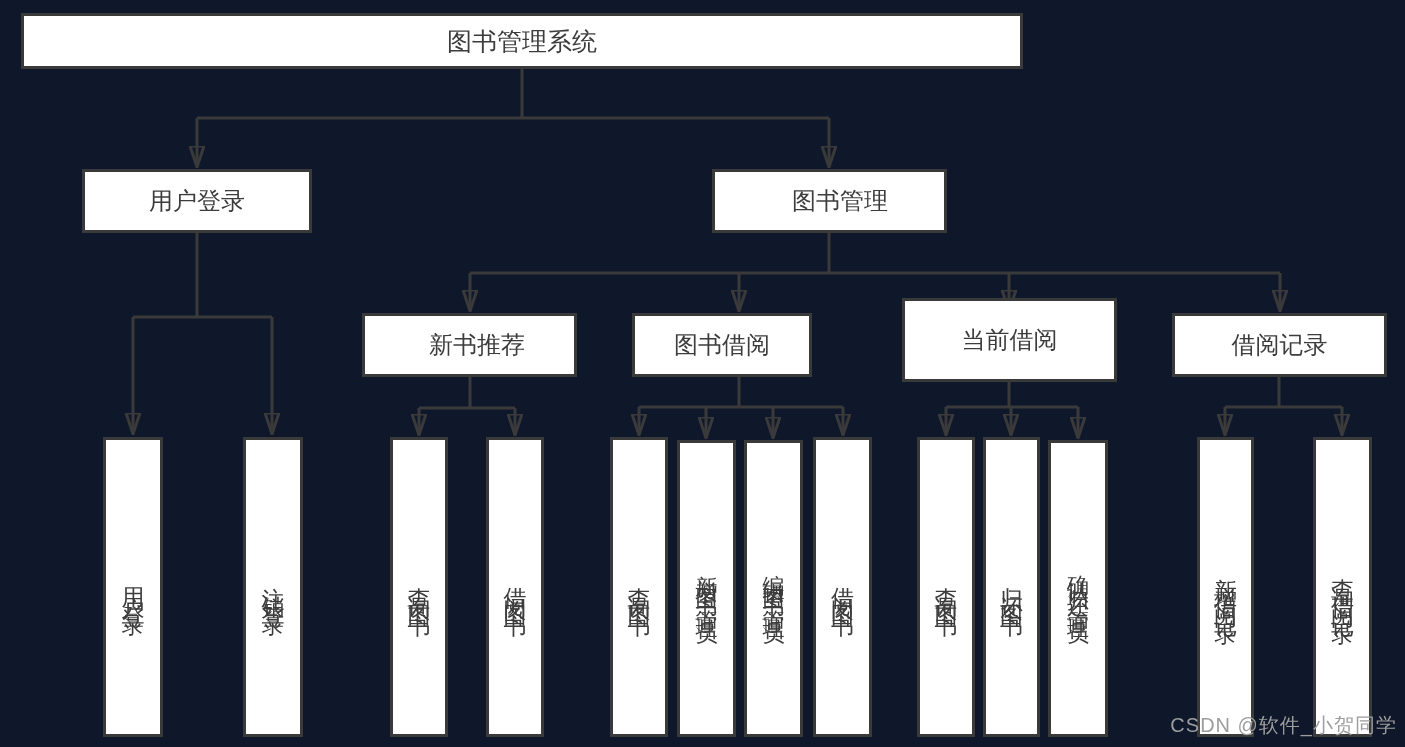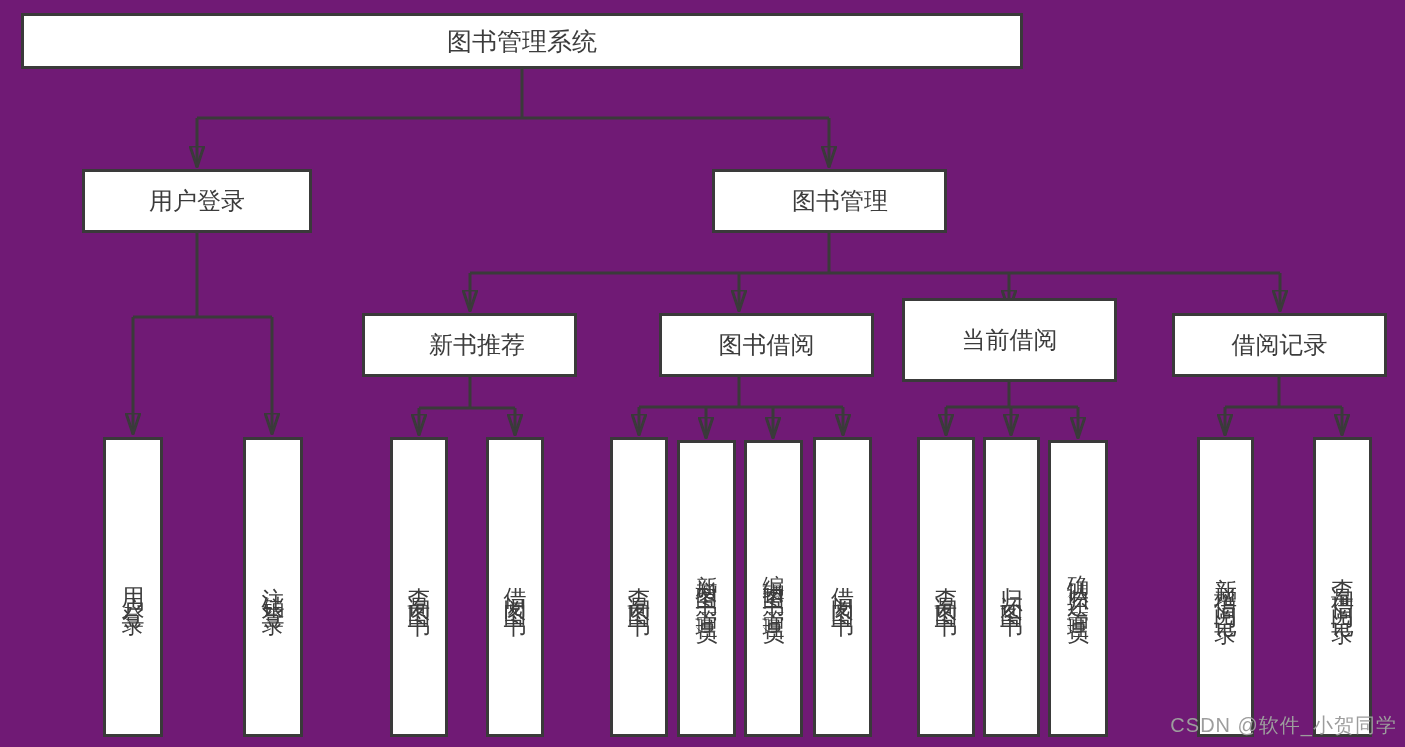--- a/index.html
+++ b/index.html
@@ -4,21 +4,21 @@
 <style>
   html, body {
     margin: 0;
     padding: 0;
     background: #ffffff;
   }
   .canvas {
     position: relative;
     width: 1405px;
     height: 747px;
-    background: #701a75;
+    background: #0f172a;
     font-family: "Liberation Sans", sans-serif;
     overflow: hidden;
     text-decoration: underline;
   }
   .connectors {
     position: absolute;
     left: 0;
     top: 0;
     width: 1405px;
     height: 747px;
@@ -49,21 +49,21 @@
     letter-spacing: 9px;
     font-size: 23px;
     white-space: nowrap;
   }
   .vnode.long { letter-spacing: 7px; font-size: 22px; }
   
   .n-root          { left: 21px;   top: 13px;  width: 1002px; height: 56px; }
   .n-user-login    { left: 82px;   top: 169px; width: 230px;  height: 64px; }
   .n-book-mgmt     { left: 712px;  top: 169px; width: 235px;  height: 64px; padding-left: 21px; }
   .n-new-book      { left: 362px;  top: 313px; width: 215px;  height: 64px; padding-left: 15px; }
-  .n-book-borrow   { left: 632px;  top: 313px; width: 215px;  height: 64px; margin-left: 27px; }
+  .n-book-borrow   { left: 632px;  top: 313px; width: 180px;  height: 64px; }
   .n-current-borrow{ left: 902px;  top: 298px; width: 215px;  height: 84px; }
   .n-borrow-record { left: 1172px; top: 313px; width: 215px;  height: 64px; }
   .n-ul-1 { left: 103px;  top: 437px; width: 60px; height: 300px; }
   .n-ul-2 { left: 243px;  top: 437px; width: 60px; height: 300px; }
   .n-nb-1 { left: 390px;  top: 437px; width: 58px; height: 300px; }
   .n-nb-2 { left: 486px;  top: 437px; width: 58px; height: 300px; }
   .n-bb-1 { left: 610px;  top: 437px; width: 58px; height: 300px; }
   .n-bb-2 { left: 677px;  top: 440px; width: 59px; height: 297px; }
   .n-bb-3 { left: 744px;  top: 440px; width: 59px; height: 297px; }
   .n-bb-4 { left: 813px;  top: 437px; width: 59px; height: 300px; }

